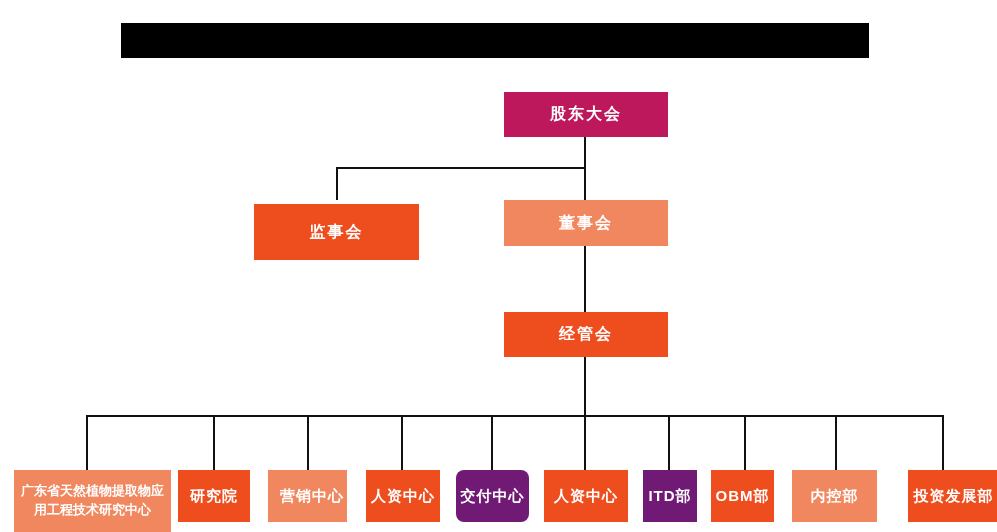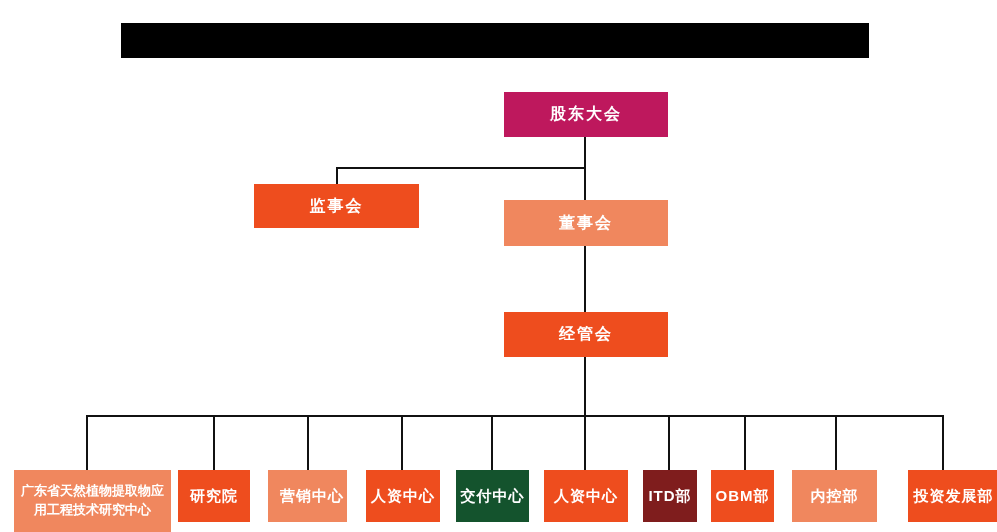--- a/index.html
+++ b/index.html
@@ -31,21 +31,21 @@
     color: #ffffff;
     font-weight: bold;
     box-sizing: border-box;
   }
   .lvl { font-size: 16px; letter-spacing: 2px; }
   .dept { font-size: 15px; letter-spacing: 1px; }
   .dept-sm { font-size: 13px; letter-spacing: 0; line-height: 1.45; padding: 2px 4px; }
 
   
   .n-shareholders { left: 504px; top: 92px;  width: 164px; height: 45px; }
-  .n-supervisory  { left: 254px; top: 184px; width: 165px; height: 44px; }
+  .n-supervisory  { left: 254px; top: 204px; width: 165px; height: 56px; }
   .n-board        { left: 504px; top: 200px; width: 164px; height: 46px; }
   .n-management   { left: 504px; top: 312px; width: 164px; height: 45px; }
 
   
   .b1  { left: 14px;   top: 470px; width: 157px; height: 62px; }
   .b2  { left: 178px; top: 470px; width: 72px;  height: 52px; }
   .b3  { left: 268px; top: 470px; width: 79px;  height: 52px; padding-left: 9px; }
   .b4  { left: 366px; top: 470px; width: 74px;  height: 52px; }
   .b5  { left: 456px; top: 470px; width: 73px;  height: 52px; }
   .b6  { left: 544px; top: 470px; width: 84px;  height: 52px; }
@@ -100,20 +100,20 @@
 
   <div class="node lvl n-shareholders" style="background-color: #be185d;">股东大会</div>
   <div class="node lvl n-supervisory" style="background-color: rgb(238, 77, 30);">监事会</div>
   <div class="node lvl n-board" style="background-color: rgb(240, 135, 94);">董事会</div>
   <div class="node lvl n-management" style="background-color: rgb(238, 77, 30);">经管会</div>
 
   <div class="node dept-sm b1" style="background-color: rgb(240, 135, 94);">广东省天然植物提取物应用工程技术研究中心</div>
   <div class="node dept b2" style="background-color: rgb(238, 77, 30);">研究院</div>
   <div class="node dept b3" style="background-color: rgb(240, 135, 94);">营销中心</div>
   <div class="node dept b4" style="background-color: rgb(238, 77, 30);">人资中心</div>
-  <div class="node dept b5" style="background-color: #14532d;">交付中心</div>
+  <div class="node dept b5" style="background-color: #701a75; border-radius: 8px;">交付中心</div>
   <div class="node dept b6" style="background-color: rgb(238, 77, 30);">人资中心</div>
-  <div class="node dept b7" style="background-color: #7f1d1d;">ITD部</div>
+  <div class="node dept b7" style="background-color: #701a75;">ITD部</div>
   <div class="node dept b8" style="background-color: rgb(238, 77, 30);">OBM部</div>
   <div class="node dept b9" style="background-color: rgb(240, 135, 94);">内控部</div>
   <div class="node dept b10" style="background-color: rgb(238, 77, 30); margin-left: 12px;">投资发展部</div>
 
 </div>
 
 </body></html>

